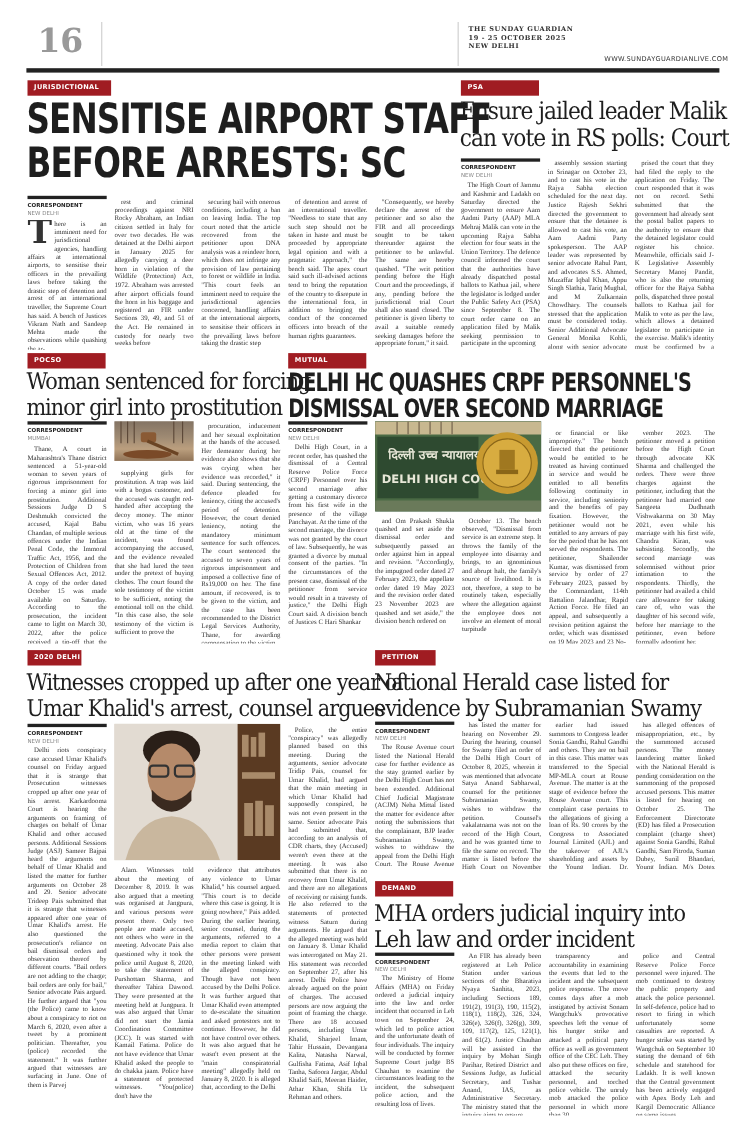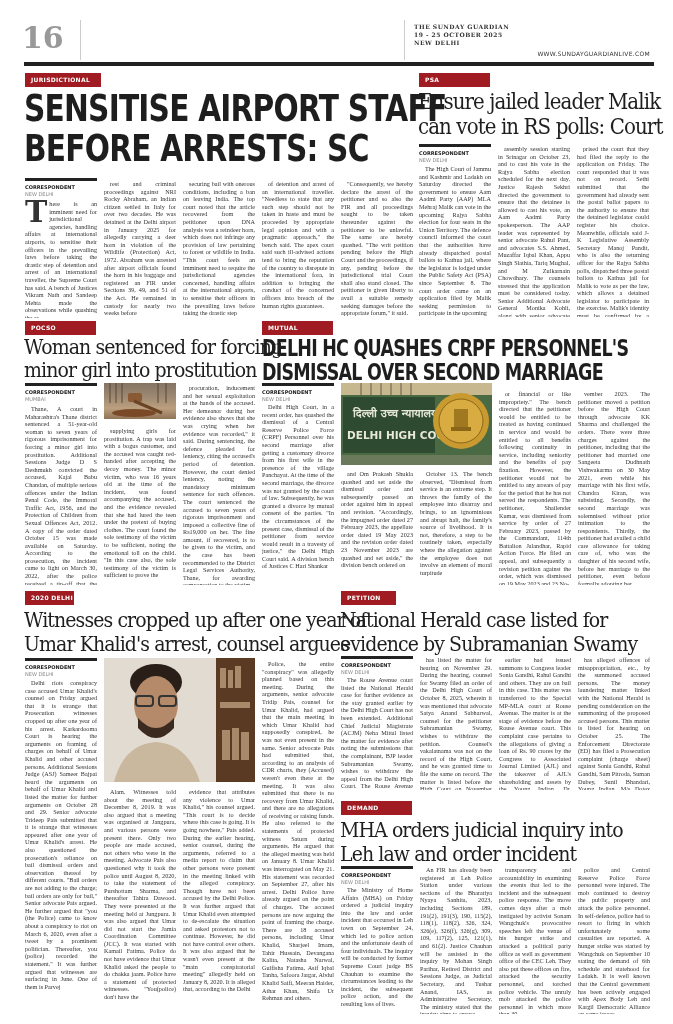--- a/index.html
+++ b/index.html
@@ -1,17 +1,17 @@
 <!DOCTYPE html>
 <html><head>
 <meta charset="utf-8">
 <style>
 *{box-sizing:border-box;margin:0;padding:0}
 body{width:673px;height:1024px;background:#fff;font-family:"Liberation Serif",serif;color:#222;position:relative;overflow:hidden}
-.masthead{position:absolute;left:20px;top:18px;width:630px;height:44px}
+.masthead{position:absolute;left:32px;top:18px;width:630px;height:44px}
 .pg{position:absolute;left:2px;top:2px;font-family:"DejaVu Serif",serif;font-weight:bold;font-size:30px;color:#999}
 .vr1{position:absolute;left:60px;top:2px;width:1px;height:40px;background:#ccc}
 .title{position:absolute;left:72px;top:0;font-family:"Liberation Serif",serif;font-size:38px;letter-spacing:1px;color:#222;line-height:42px}
 .vr2{position:absolute;left:384px;top:2px;width:1px;height:40px;background:#ccc}
 .meta{position:absolute;left:394px;top:5px;font-size:6px;line-height:8px;font-family:"DejaVu Serif",serif;font-weight:bold;color:#333;letter-spacing:.5px}
 .url{position:absolute;right:0;top:32px;font-size:6px;font-family:"DejaVu Sans",sans-serif;color:#333;letter-spacing:.3px}
 .rule{position:absolute;left:24px;top:62px;width:630px;height:4px;background:#222}
 .tag{position:absolute;height:14px;background:#a01c22;color:#fff;font-family:"DejaVu Sans",sans-serif;font-weight:bold;font-size:6px;line-height:14px;padding-left:6px;letter-spacing:.3px}
 .hl-cond{position:absolute;font-family:"DejaVu Sans",sans-serif;font-weight:bold;color:#1e1e1e;transform-origin:left top;letter-spacing:-1px}
 .hl-serif{position:absolute;font-family:"DejaVu Serif",serif;color:#1e1e1e;letter-spacing:-1px}

